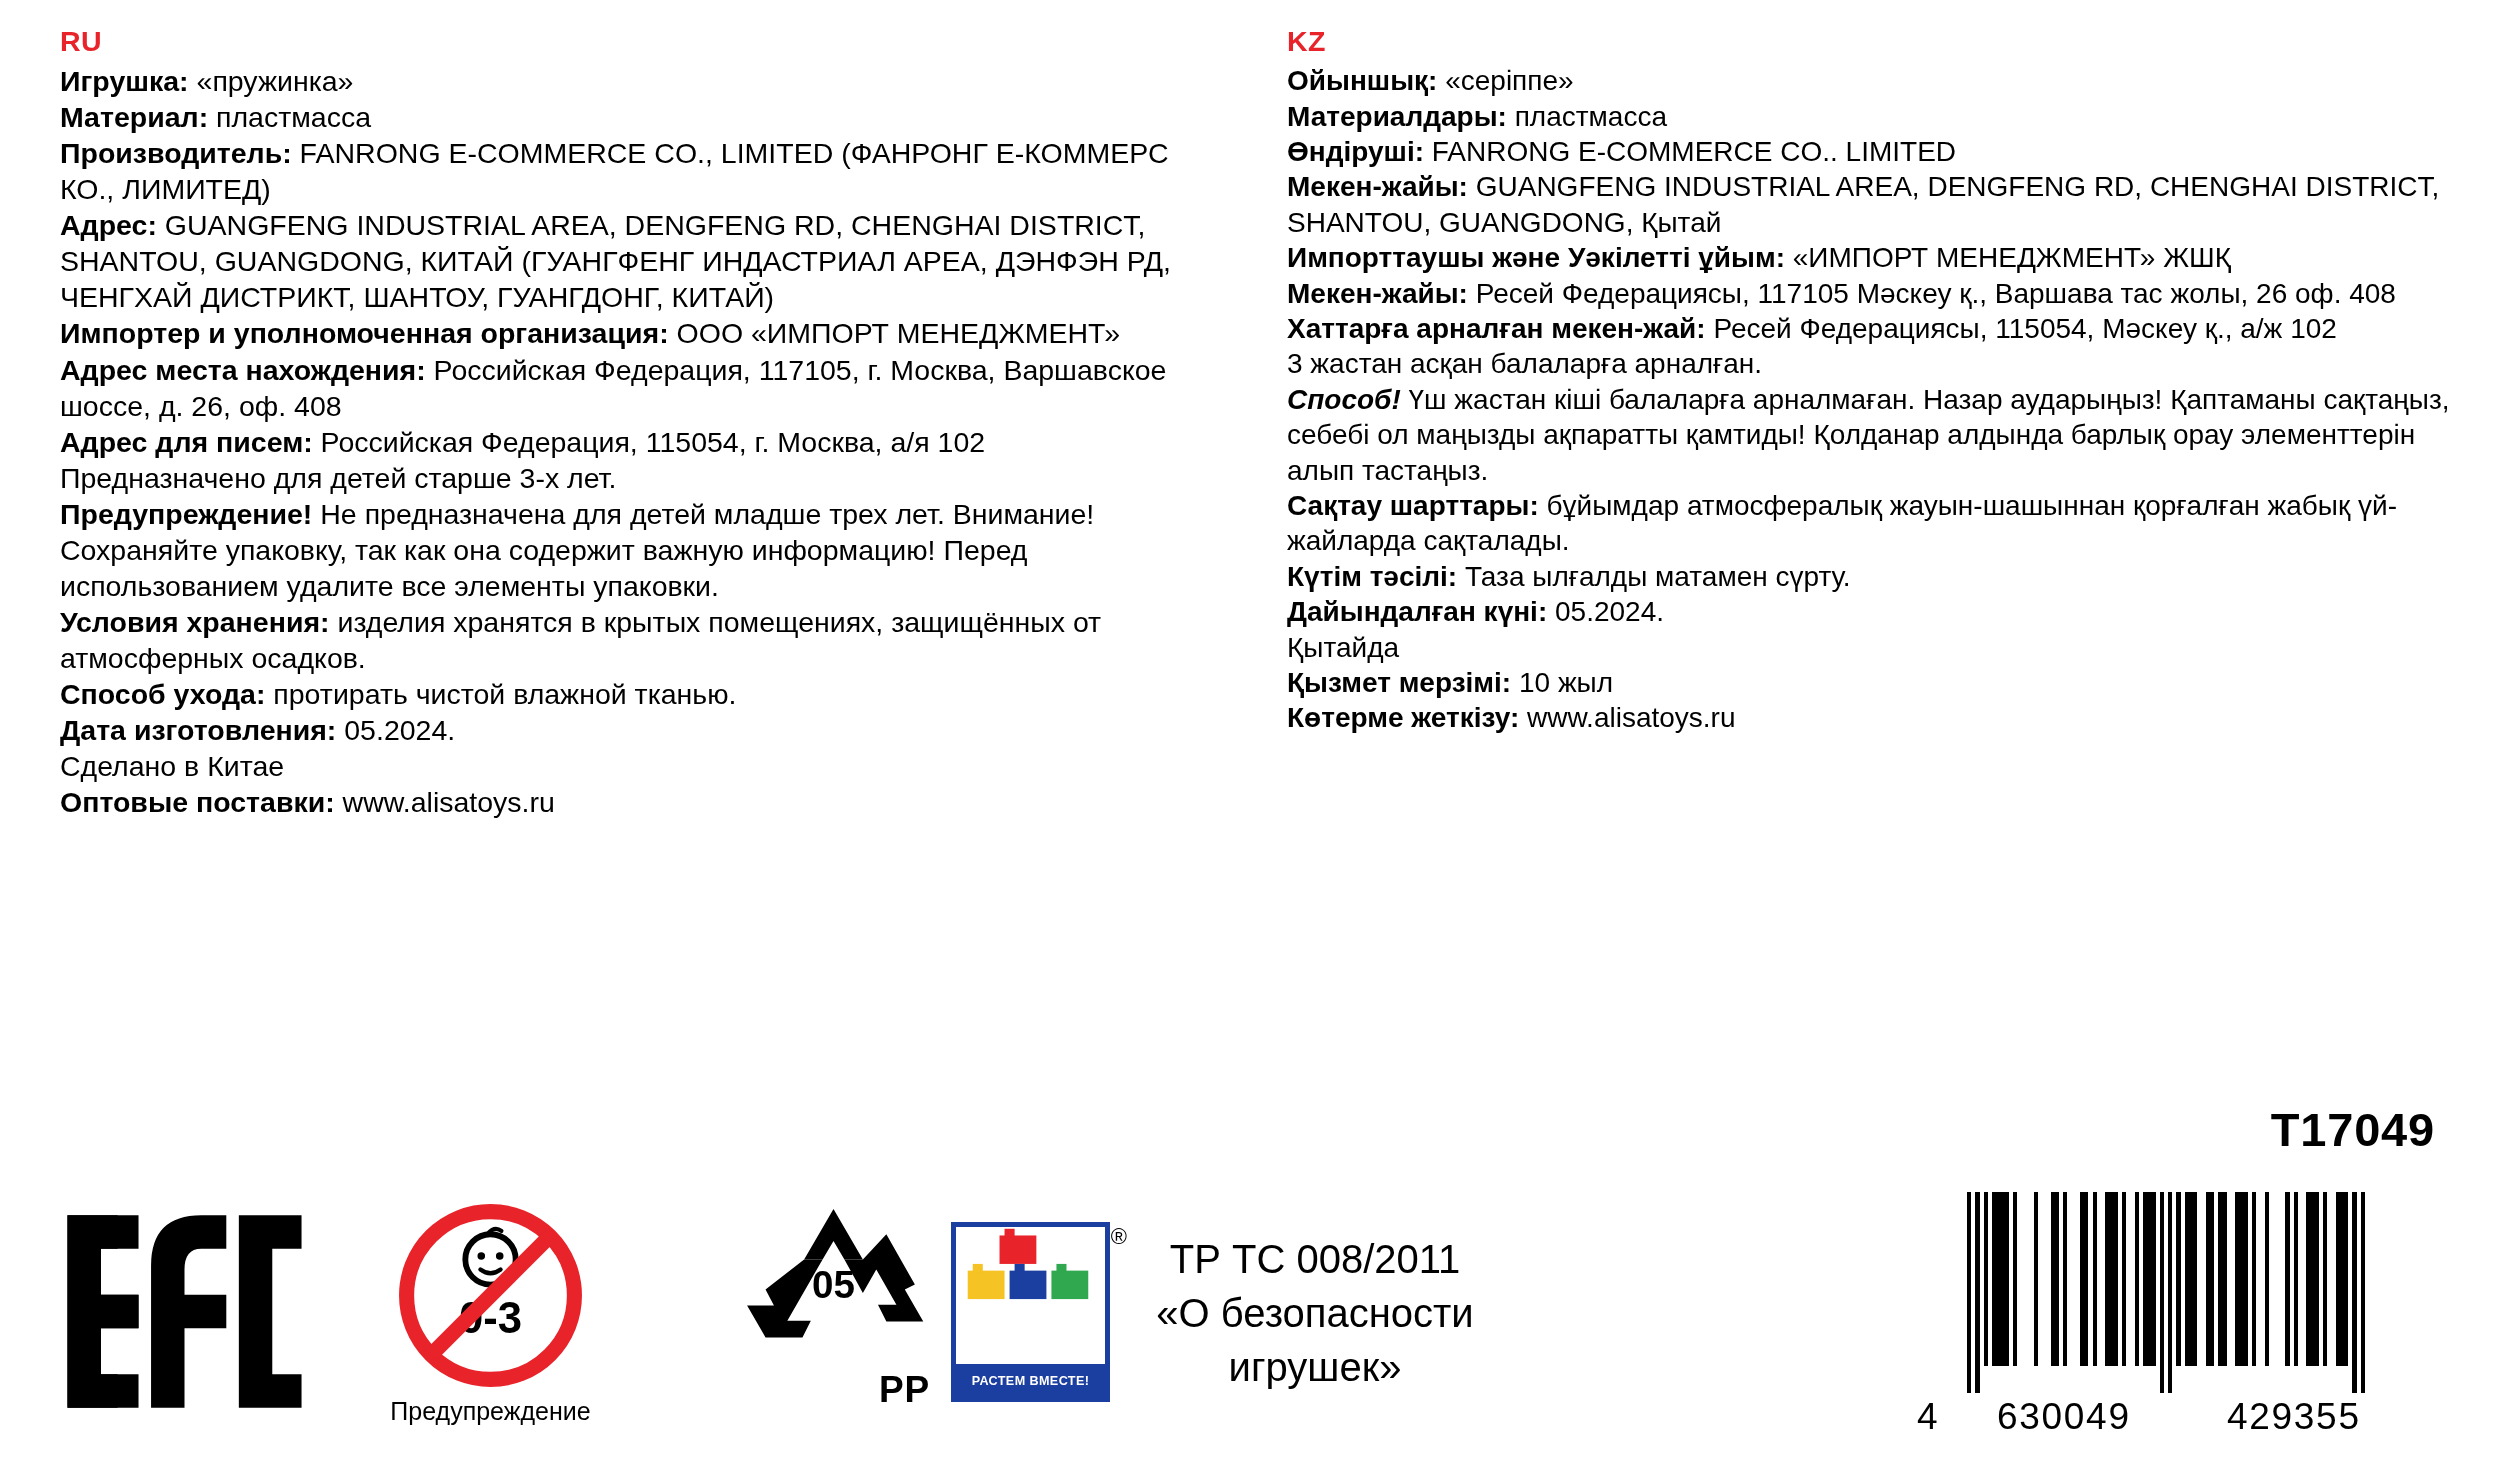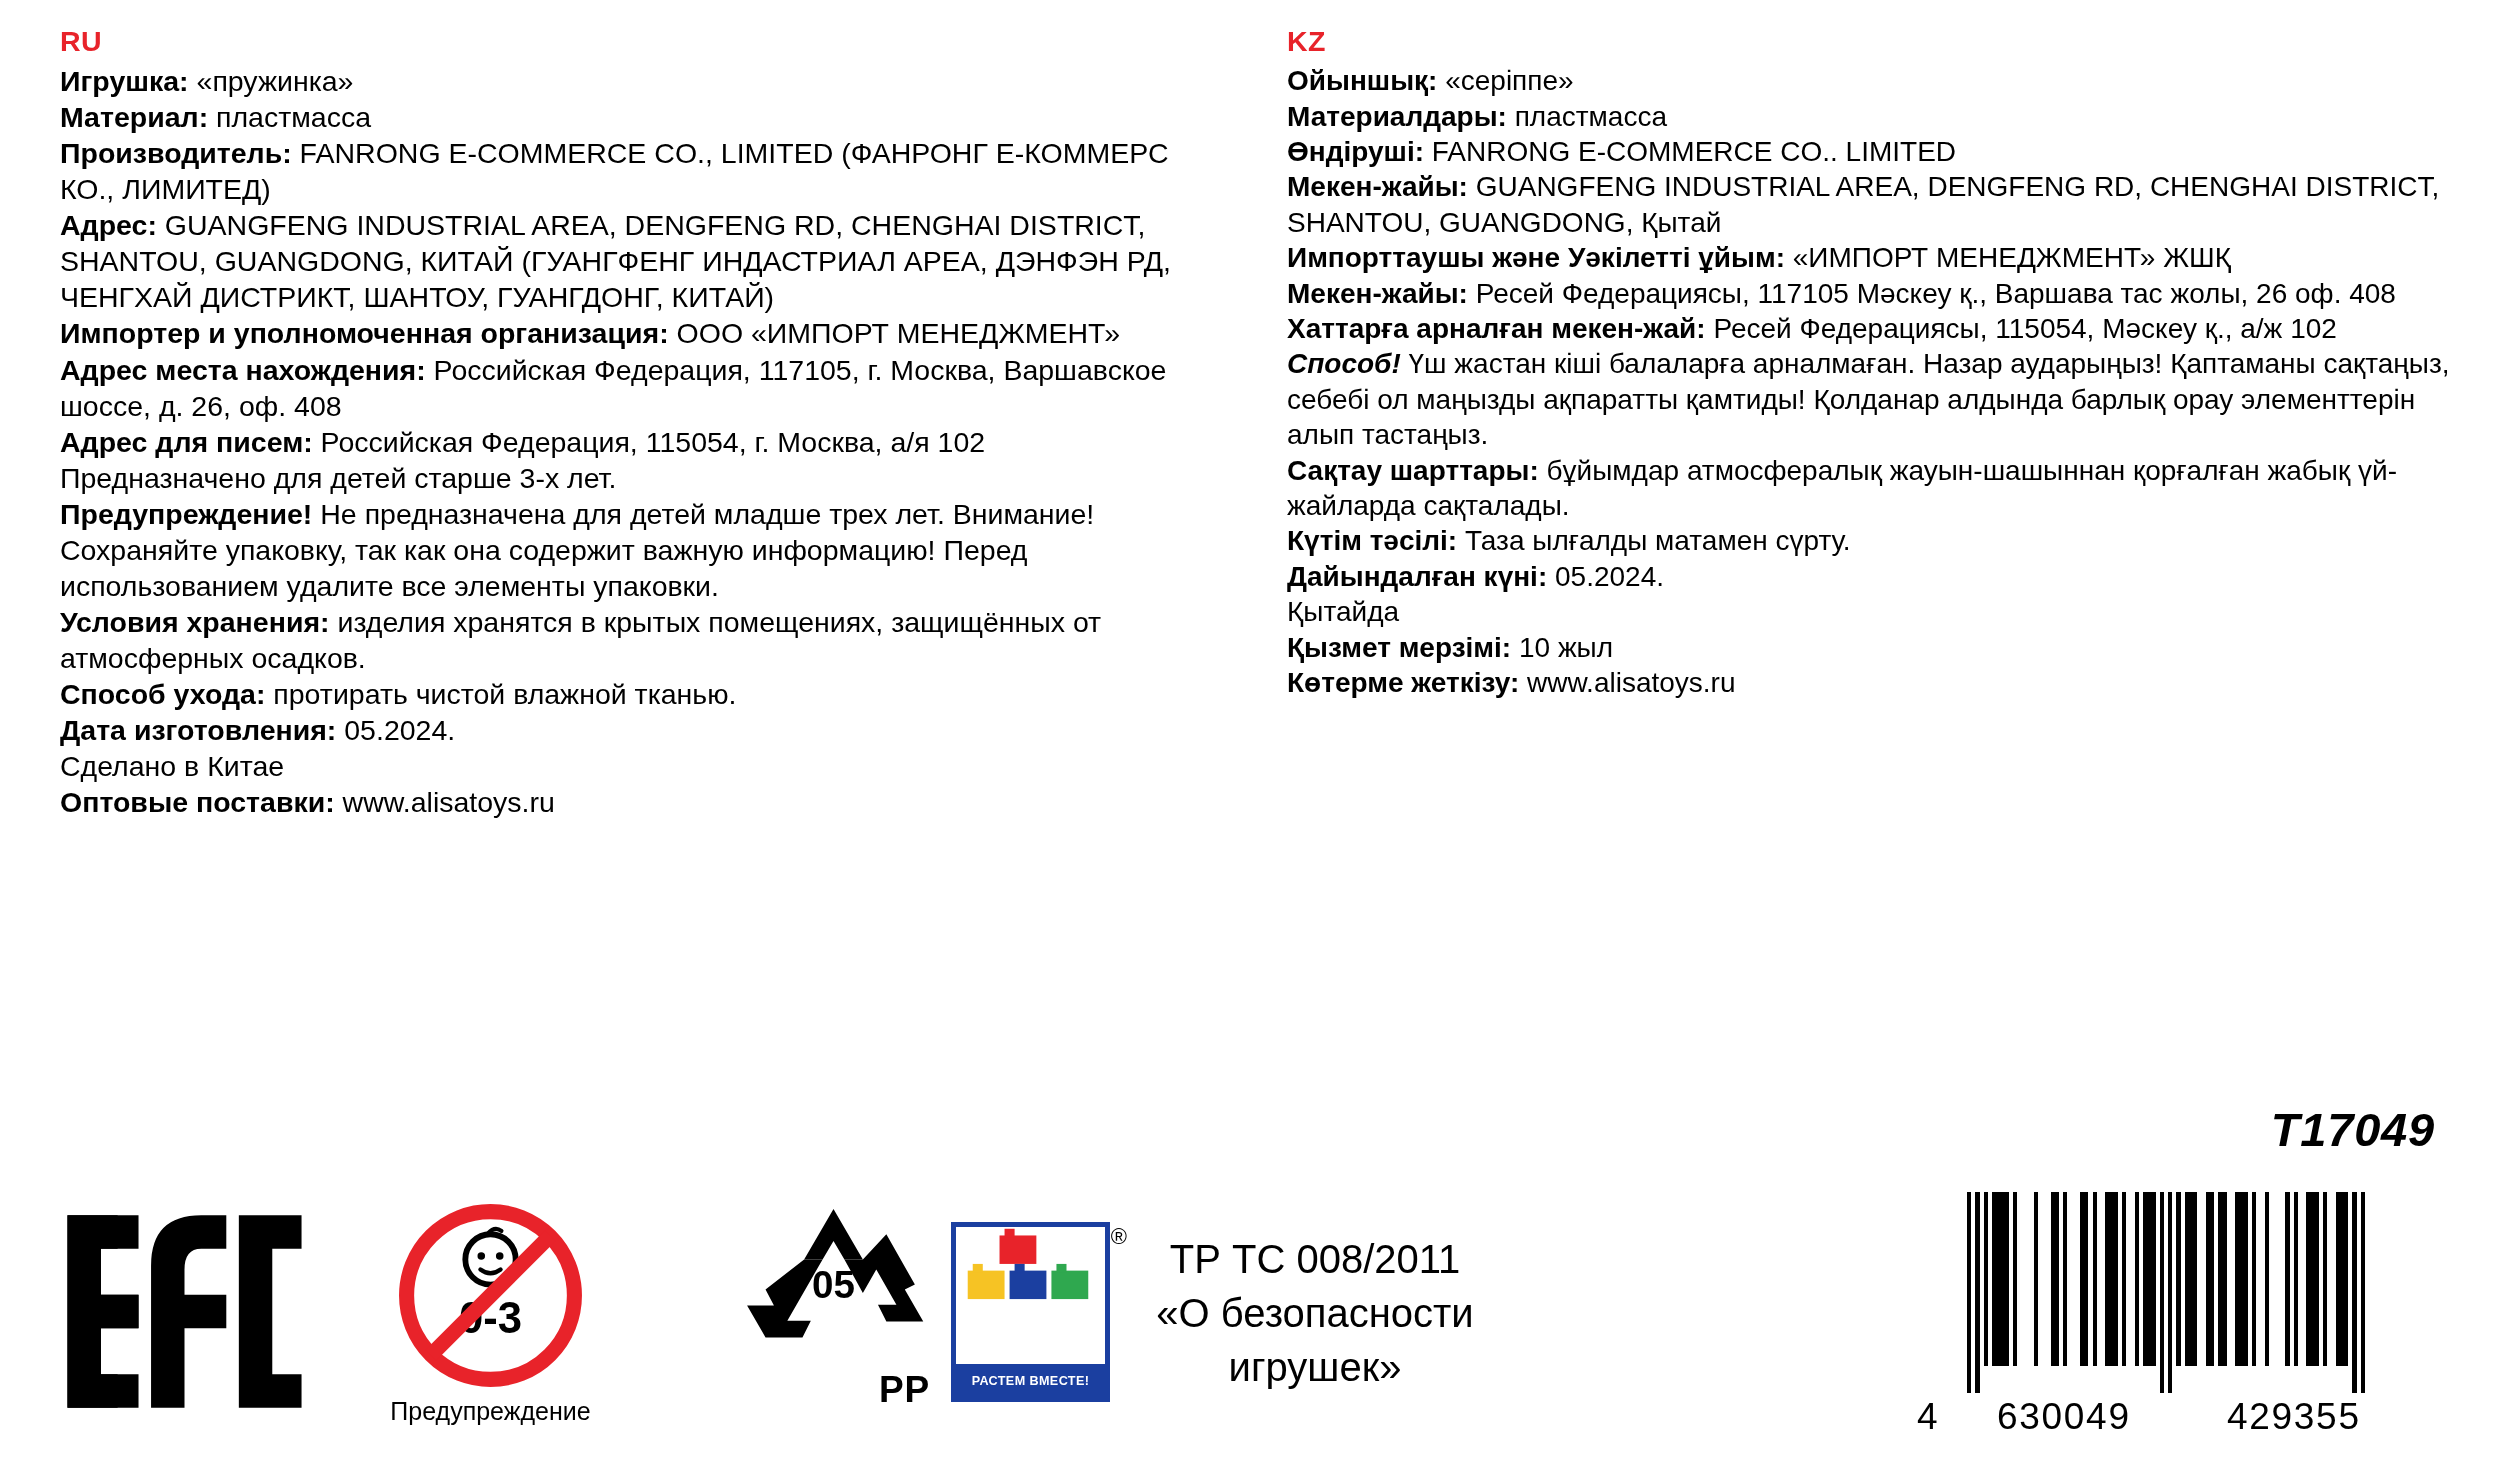--- a/index.html
+++ b/index.html
@@ -141,21 +141,20 @@
   }
 
   
   .prodcode {
     position: absolute;
     right: 77px;
     top: 1102px;
     font-size: 47px;
     font-weight: bold;
     letter-spacing: 0.8px;
-    font-style: italic;
   }
 
   
   .barcode-wrap {
     position: absolute;
     right: 59px;
     top: 1192px;
     width: 536px;
     height: 251px;
   }
@@ -230,20 +229,21 @@
       <p class="line"><b>Өндіруші:</b><span> FANRONG E-COMMERCE CO.. LIMITED</span></p>
 
       <p class="line"><b>Мекен-жайы:</b><span> GUANGFENG INDUSTRIAL AREA, DENGFENG RD, CHENGHAI DISTRICT, SHANTOU, GUANGDONG, Қытай</span></p>
 
       <p class="line"><b>Импорттаушы және Уәкілетті ұйым:</b><span> «ИМПОРТ МЕНЕДЖМЕНТ» ЖШҚ</span></p>
 
       <p class="line"><b>Мекен-жайы:</b><span> Ресей Федерациясы, 117105 Мәскеу қ., Варшава тас жолы, 26 оф. 408</span></p>
 
       <p class="line"><b>Хаттарға арналған мекен-жай:</b><span> Ресей Федерациясы, 115054, Мәскеу қ., а/ж 102</span></p>
 
+      <p class="line"><span>3 жастан асқан балаларға арналған.</span></p>
 
       <p class="line"><i>Способ!</i><span> Үш жастан кіші балаларға арналмаған. Назар аударыңыз! Қаптаманы сақтаңыз, себебі ол маңызды ақпаратты қамтиды! Қолданар алдында барлық орау элементтерін алып тастаңыз.</span></p>
 
       <p class="line"><b>Сақтау шарттары:</b><span> бұйымдар атмосфералық жауын-шашыннан қорғалған жабық үй-жайларда сақталады.</span></p>
 
       <p class="line"><b>Күтім тәсілі:</b><span> Таза ылғалды матамен сүрту.</span></p>
 
       <p class="line"><b>Дайындалған күні:</b><span> 05.2024.</span></p>
 
       <p class="line"><span>Қытайда</span></p>

